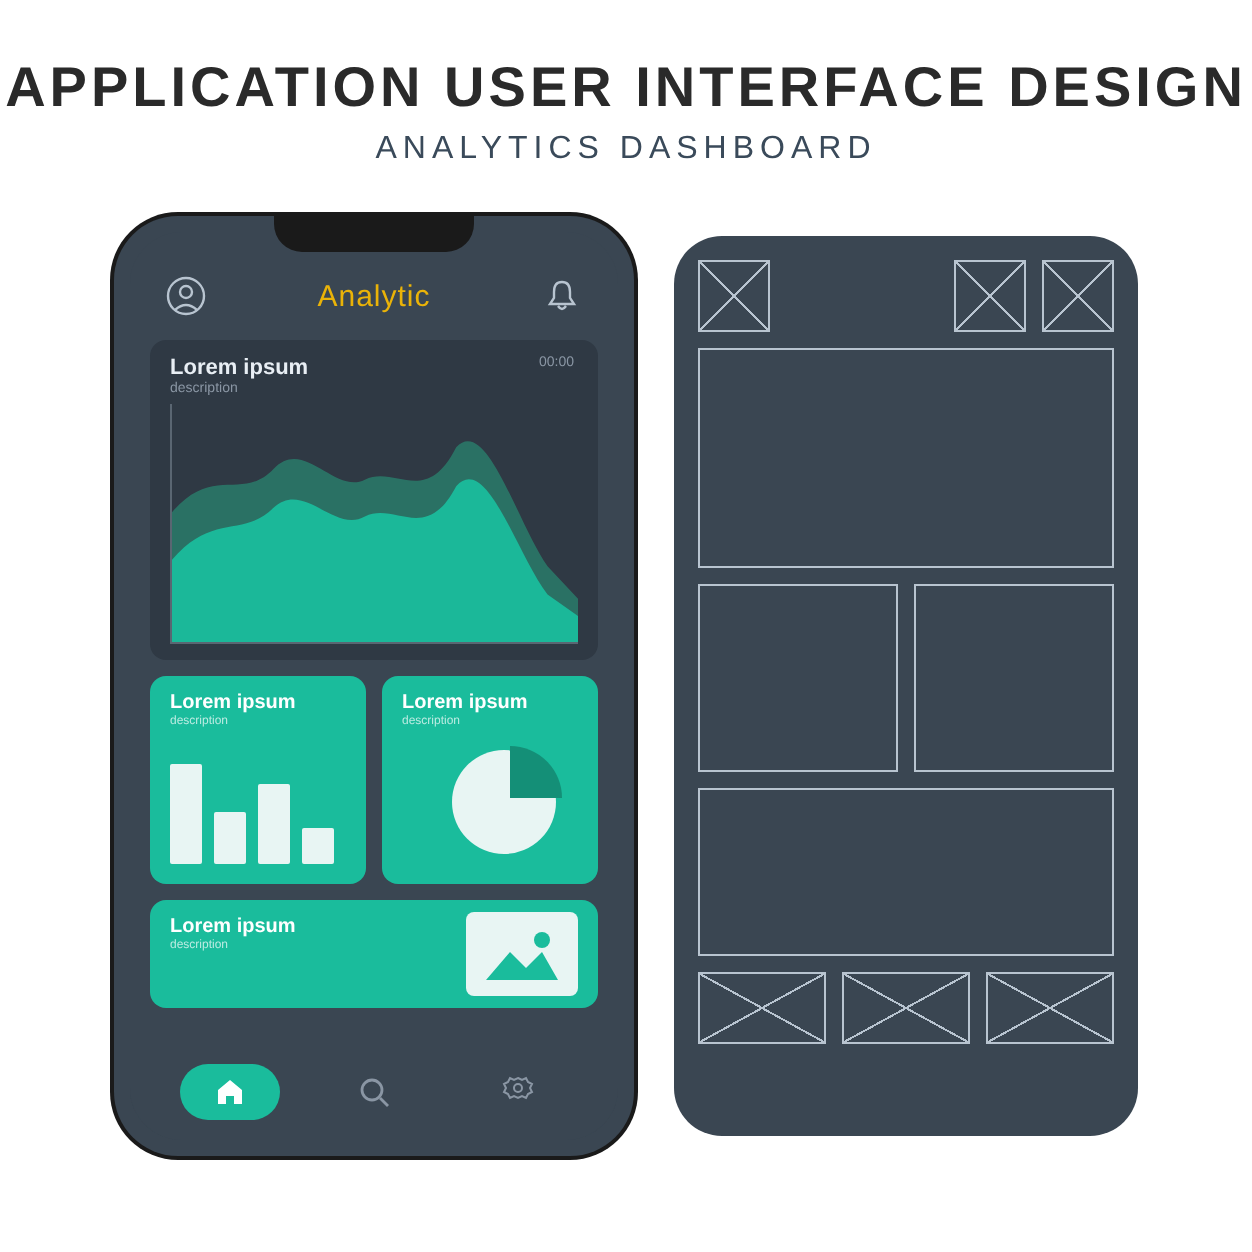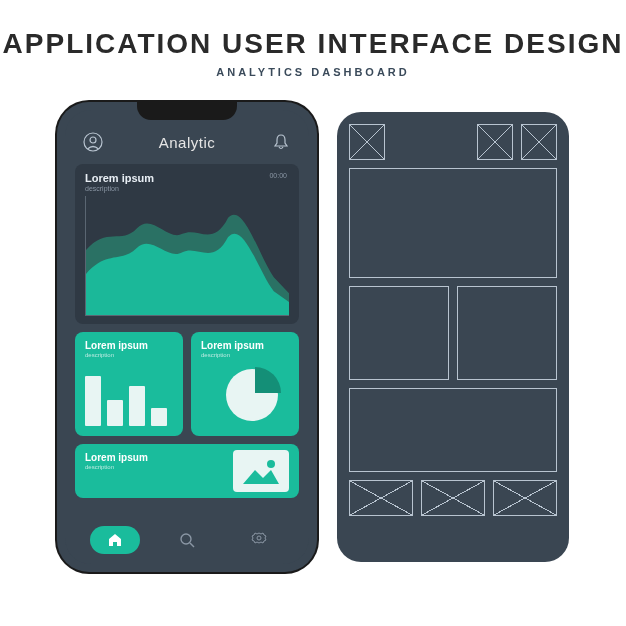--- a/index.html
+++ b/index.html
@@ -1,24 +1,24 @@
 <!DOCTYPE html>
 <html><head>
 <meta charset="utf-8">
 <style>
 *{margin:0;padding:0;box-sizing:border-box}
 body{width:626px;height:626px;background:#fff;font-family:Arial,sans-serif;position:relative;overflow:hidden}
 .header{text-align:center;padding:28px 0 8px}
 .title{font-size:28px;font-weight:600;letter-spacing:2px;color:#2a2a2a}
-.subtitle{font-size:11px;font-weight:700;letter-spacing:3px;color:#3a4a5a;margin-top:6px}
+.subtitle{font-size:16px;font-weight:400;letter-spacing:3px;color:#3a4a5a;margin-top:6px}
 .container{display:flex;gap:20px;padding:16px 54px;justify-content:center}
 .phone{width:260px;height:470px;background:#3a4652;border-radius:32px;padding:8px;position:relative;box-shadow:0 0 0 2px #1a1a1a}
 .phone::before{content:"";position:absolute;top:0;left:50%;transform:translateX(-50%);width:100px;height:18px;background:#1a1a1a;border-radius:0 0 14px 14px;z-index:10}
 .screen{width:100%;height:100%;background:#3a4652;border-radius:26px;overflow:hidden;display:flex;flex-direction:column}
-.topbar{display:flex;align-items:center;justify-content:space-between;padding:22px 18px 8px;color:#e5e5e5}
+.topbar{display:flex;align-items:center;justify-content:space-between;padding:22px 18px 8px;color:#eab308}
 .topbar-title{font-size:15px;font-weight:400;letter-spacing:0.5px}
 .icon{width:20px;height:20px;display:flex;align-items:center;justify-content:center}
 .content{flex:1;padding:4px 10px;overflow:hidden}
 .main-chart{background:#2f3944;border-radius:8px;padding:8px 10px;height:160px;position:relative;margin-bottom:8px}
 .chart-title{font-size:11px;color:#e8eef4;font-weight:600}
 .chart-desc{font-size:7px;color:#8a96a4;margin-top:1px}
 .chart-time{position:absolute;top:8px;right:12px;font-size:7px;color:#8a96a4}
 .area-chart{position:absolute;bottom:8px;left:10px;right:10px;top:32px;border-left:1px solid #5a6672;border-bottom:1px solid #5a6672}
 .cards{display:flex;gap:8px;margin-bottom:8px}
 .card{flex:1;background:#1abc9c;border-radius:8px;padding:8px 10px;height:104px;position:relative;overflow:hidden}

